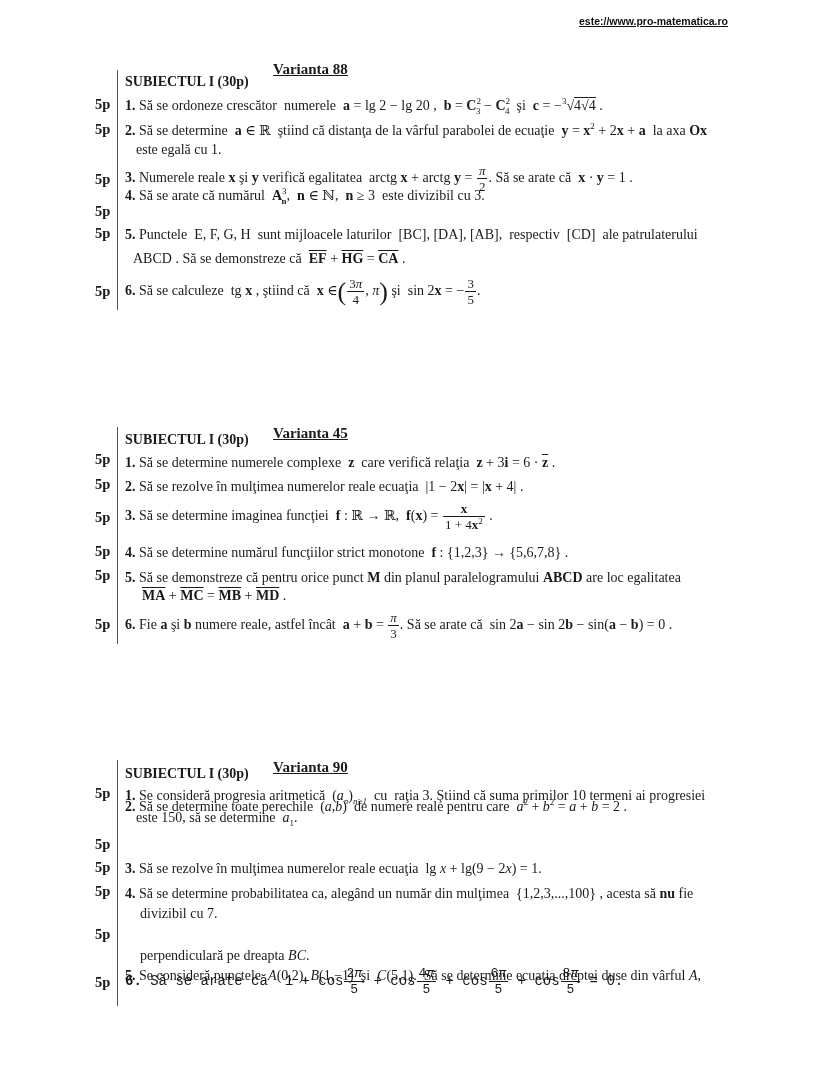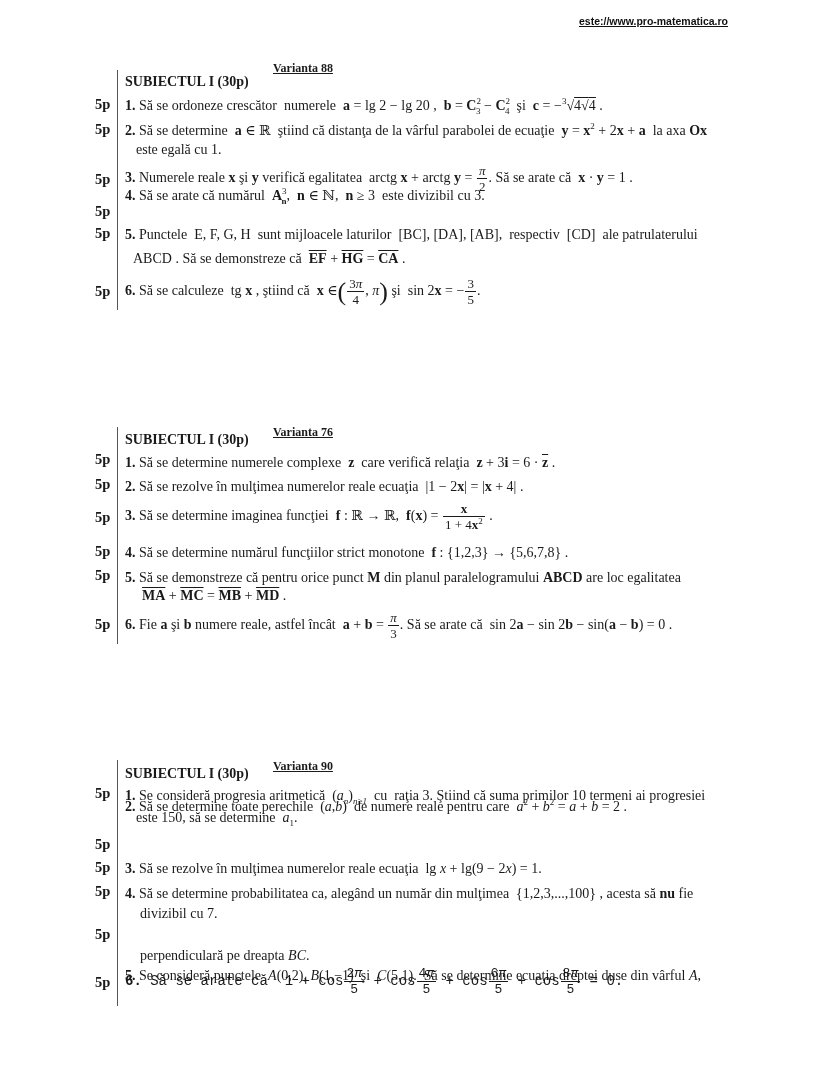--- a/index.html
+++ b/index.html
@@ -12,21 +12,21 @@
     position: absolute; top: 15px; left: 579px;
     font-family: "Liberation Sans", "DejaVu Sans", sans-serif;
     font-size: 10.5px; font-weight: bold; text-decoration: underline;
     color: #111;
   }
   .section { position: absolute; left: 0; width: 828px; }
   .vline {
     position: absolute; left: 117px; width: 1px; background: #555;
   }
   .variant-title {
-    position: absolute; font-size: 12px; font-weight: bold;
+    position: absolute; font-size: 15px; font-weight: bold;
     text-decoration: underline;
   }
   .subject-title {
     position: absolute; left: 125px; font-size: 14px; font-weight: bold;
   }
   .pts {
     position: absolute; left: 95px; font-size: 14.5px; font-weight: bold;
   }
   .item {
     position: absolute; left: 125px; font-size: 14px; line-height: 18px;
@@ -94,21 +94,21 @@
 
   <div class="pts" style="top:283px;">5p</div>
   <div class="item" style="top:276px;">
     <span class="num">6.</span>
     Să se calculeze &nbsp;tg <span class="b">x</span> , ştiind că &nbsp;<span class="b">x</span> ∈<span class="bigparen">(</span><span class="frac"><span class="n">3<span class="i">π</span></span><span class="d">4</span></span>, <span class="i">π</span><span class="bigparen">)</span> şi &nbsp;sin 2<span class="b">x</span> = −<span class="frac"><span class="n">3</span><span class="d">5</span></span>.
   </div>
 </div>
 
 <div class="section" style="top:0;">
   <div class="vline" style="top:427px;height:217px;"></div>
-  <div class="variant-title" style="left:273px;top:425px;">Varianta 76</div>
+  <div class="variant-title" style="left:273px;top:425px;">Varianta 45</div>
   <div class="subject-title" style="top:432px;">SUBIECTUL I (30p)</div>
 
   <div class="pts" style="top:451px;">5p</div>
   <div class="item" style="top:454px;">
     <span class="num">1.</span>
     Să se determine numerele complexe &nbsp;<span class="b">z</span> &nbsp;care verifică relaţia &nbsp;<span class="b">z</span> + 3<span class="b">i</span> = 6 · <span class="b ovr">z</span> .
   </div>
 
   <div class="pts" style="top:476px;">5p</div>
   <div class="item" style="top:478px;">

